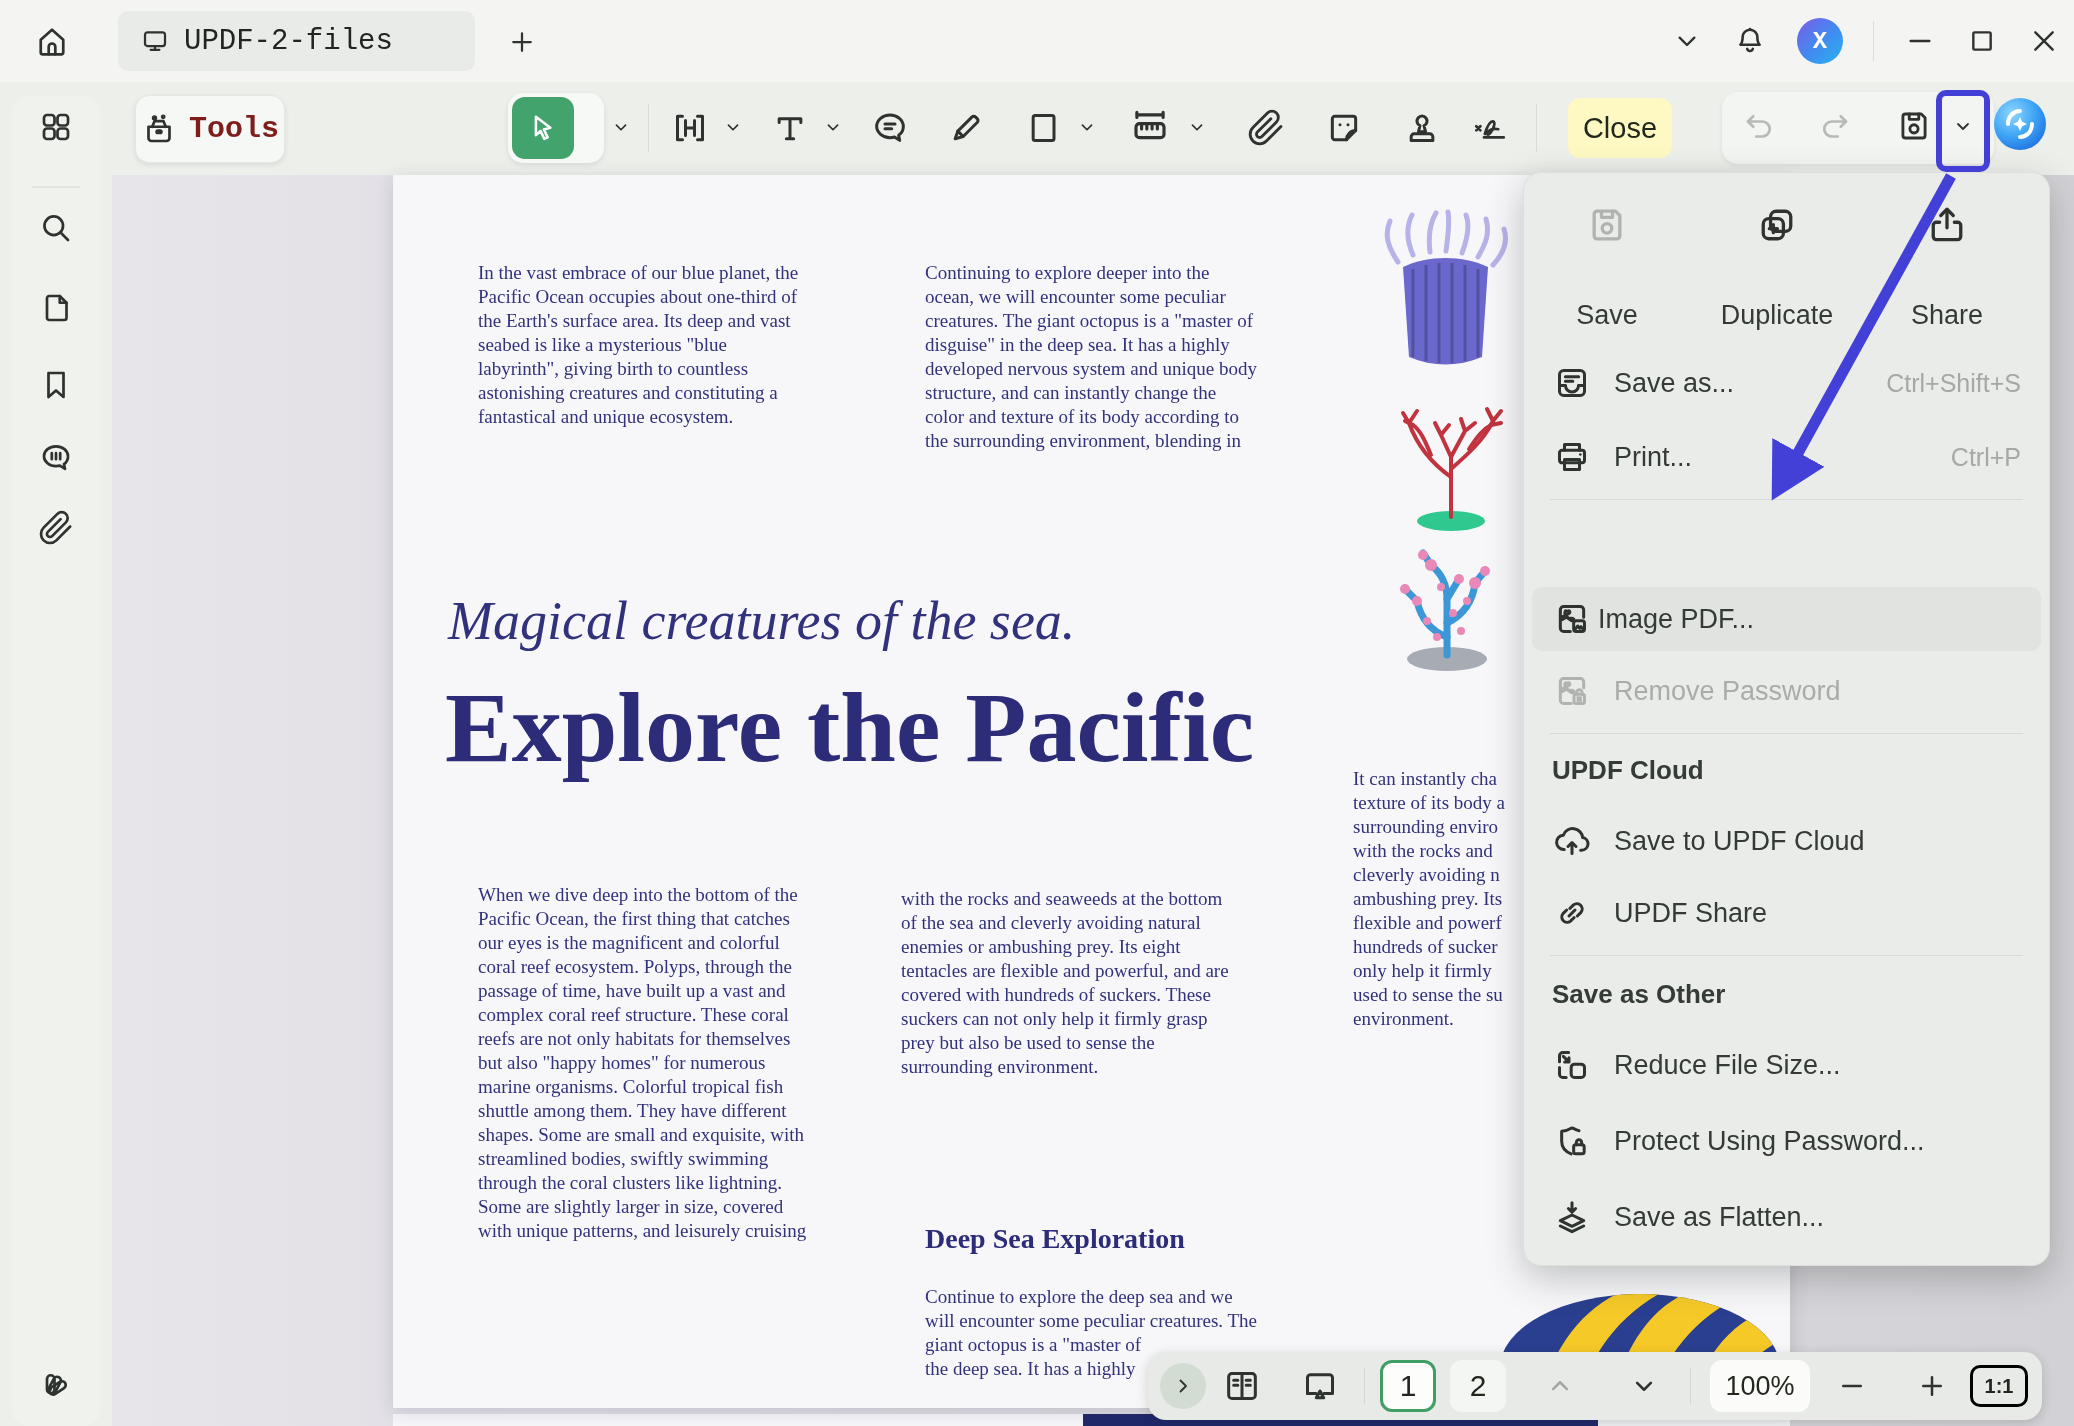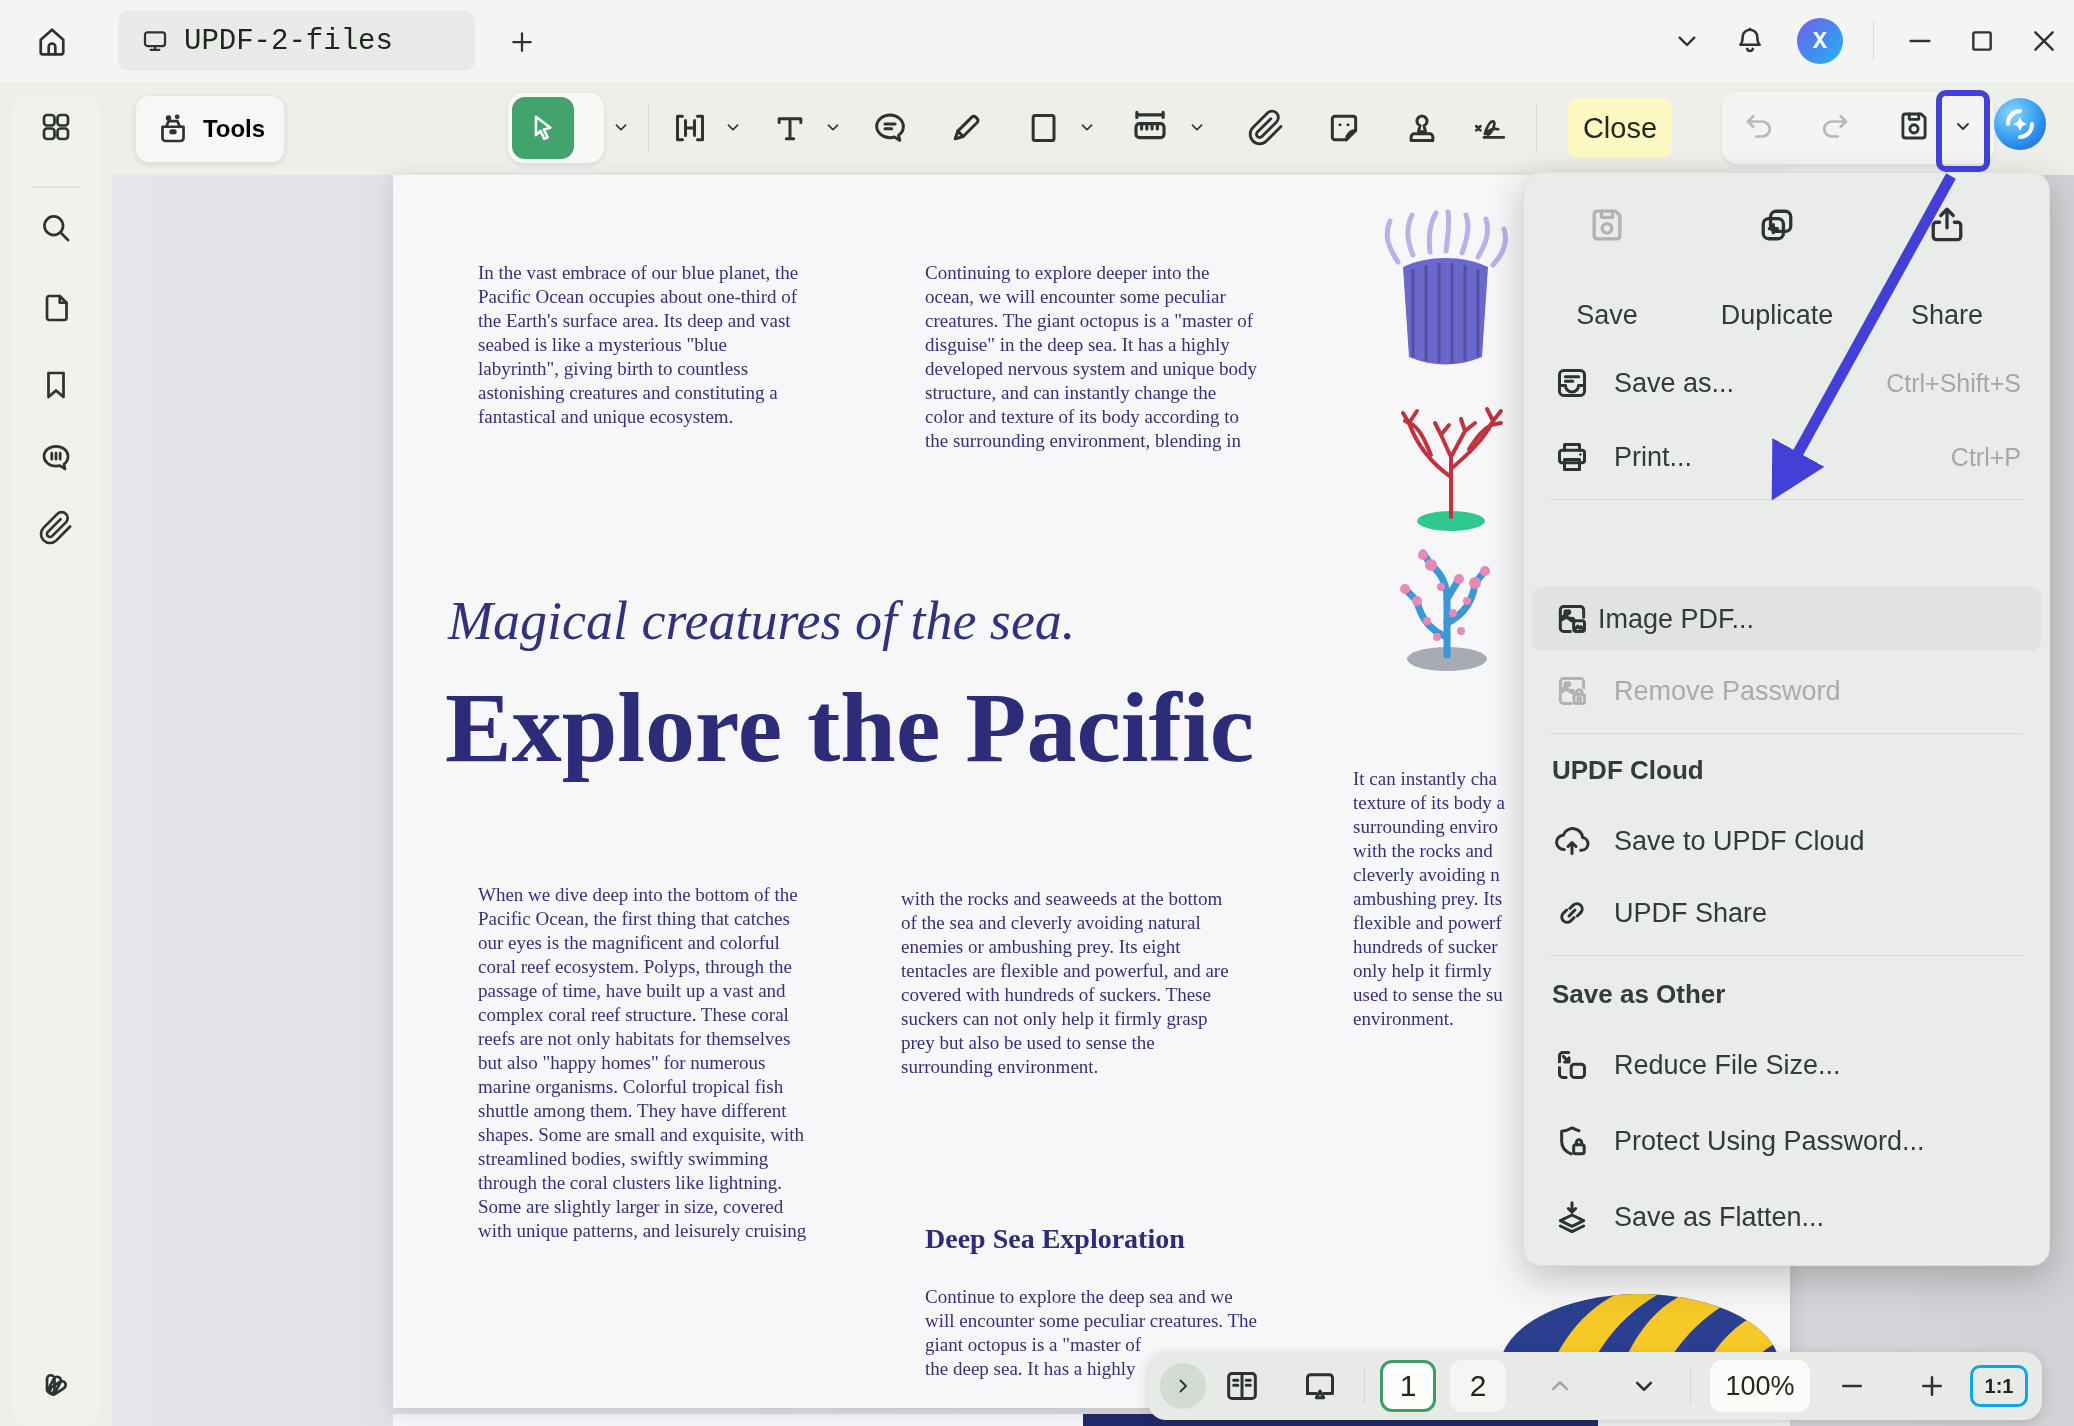--- a/index.html
+++ b/index.html
@@ -19,21 +19,21 @@
   .tab-add{left:500px;top:22px;width:44px;height:40px;display:flex;align-items:center;justify-content:center;}
   .tb-right{right:14px;top:0;height:82px;display:flex;align-items:center;gap:30px;}
   .win-sep{width:1px;height:40px;background:#dcdfdb;}
   .avatar{width:46px;height:46px;border-radius:50%;background:linear-gradient(135deg,#7b5ce8 0%,#3f8df0 55%,#2bb3f0 100%);
           display:flex;align-items:center;justify-content:center;color:#fff;font-size:24px;font-weight:bold;}
 
   
   .chrome{left:0;top:82px;width:2074px;height:93px;background:#edefeb;border-bottom:1px solid #dfe1dd;}
   .tools-btn{left:135px;top:95px;width:148px;height:66px;background:#f6f8f5;border:1px solid #e4e7e3;border-radius:14px;
              box-shadow:0 2px 5px rgba(40,45,40,.10);display:flex;align-items:center;justify-content:center;gap:12px;}
-  .tools-label{font-size:24px;font-weight:bold;color:#000000;}
+  .tools-label{font-size:30px;font-weight:bold;color:#7f1d1d;font-family:Liberation Mono, monospace;}
   .sel-group{left:508px;top:93px;width:96px;height:70px;background:#f7f9f6;border-radius:15px;
              box-shadow:0 2px 5px rgba(40,45,40,.10);display:flex;align-items:center;}
   .sel-btn{width:62px;height:62px;margin-left:4px;background:#43a36c;border-radius:13px;display:flex;align-items:center;justify-content:center;}
   .tool{position:absolute;top:96px;width:56px;height:64px;display:flex;align-items:center;justify-content:center;}
   .tool-chev{position:absolute;top:112px;width:26px;height:30px;display:flex;align-items:center;justify-content:center;}
   .tb-div{position:absolute;top:104px;width:1px;height:48px;background:#d9dcd7;}
   .close-btn{left:1568px;top:98px;width:104px;height:60px;background:#fef9c3;border-radius:12px;
              display:flex;align-items:center;justify-content:center;font-size:29px;color:#23281f;}
   .save-group{left:1722px;top:92px;width:272px;height:72px;background:#f3f5f2;border-radius:16px;
               box-shadow:0 2px 5px rgba(40,45,40,.08);}
@@ -77,21 +77,21 @@
   
   .bottombar{left:1148px;top:1352px;width:894px;height:68px;background:#e7eae6;border-radius:18px;
              box-shadow:0 3px 12px rgba(30,35,30,.18);z-index:6;}
   .bb{position:absolute;top:0;height:68px;display:flex;align-items:center;justify-content:center;}
   .collapse{left:10px;width:50px;}
   .collapse .cir{width:46px;height:46px;border-radius:50%;background:#d2dcd3;display:flex;align-items:center;justify-content:center;}
   .pagebtn{top:8px;height:52px;width:56px;border-radius:12px;display:flex;align-items:center;justify-content:center;
            font-size:30px;color:#23281f;background:#f4f6f3;}
   .pagebtn.cur{background:#fdfdfc;border:3px solid #3f9e63;box-sizing:border-box;}
   .zoom-pill{top:8px;height:52px;width:100px;border-radius:12px;background:#fbfcfa;display:flex;align-items:center;justify-content:center;font-size:27px;color:#23281f;}
-  .fit{top:13px;height:42px;width:58px;border:3px solid #0ea5e9;border-radius:10px;box-sizing:border-box;
+  .fit{top:13px;height:42px;width:58px;border:3px solid #000000;border-radius:10px;box-sizing:border-box;
        display:flex;align-items:center;justify-content:center;font-size:20px;font-weight:bold;color:#23281f;}
   .bb-div{position:absolute;top:16px;width:1px;height:36px;background:#d3d6d2;}
 
   
   .chev-annot{left:1936px;top:90px;width:54px;height:82px;border:6px solid #4340d8;border-radius:10px;box-sizing:border-box;z-index:9;}
   .arrow-overlay{left:0;top:0;width:2074px;height:1426px;z-index:9;pointer-events:none;}
 
   
   .fish{left:1490px;top:1288px;width:300px;height:132px;z-index:3;}
 </style>

